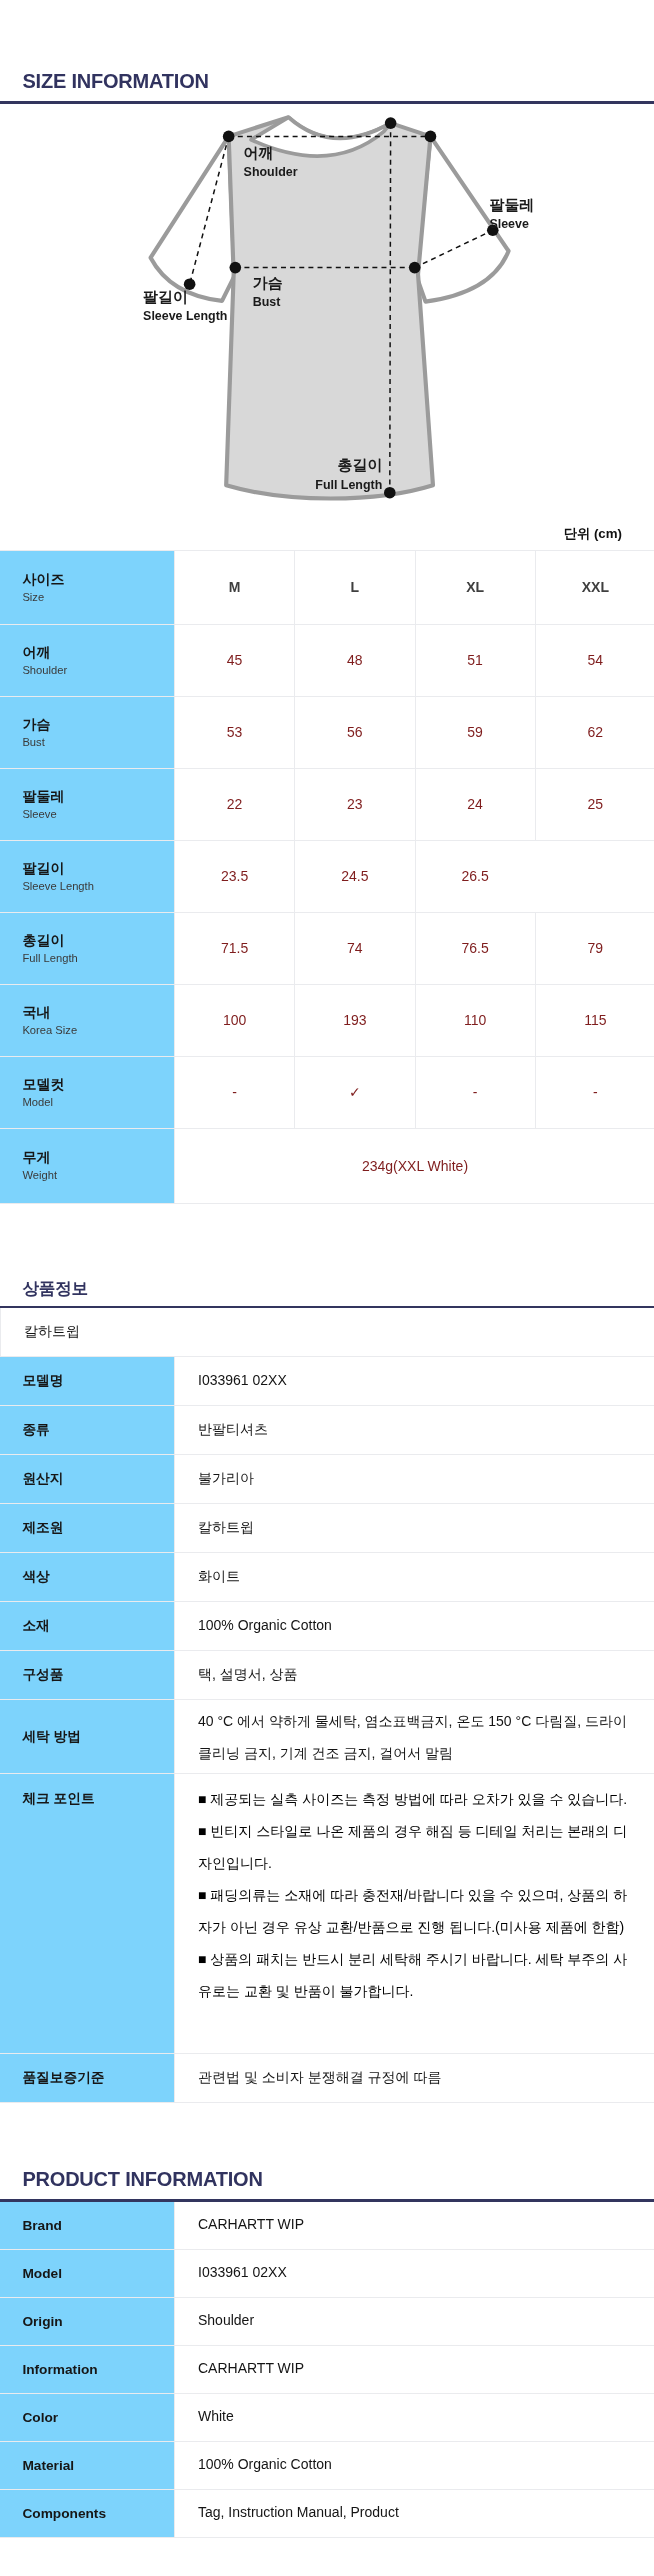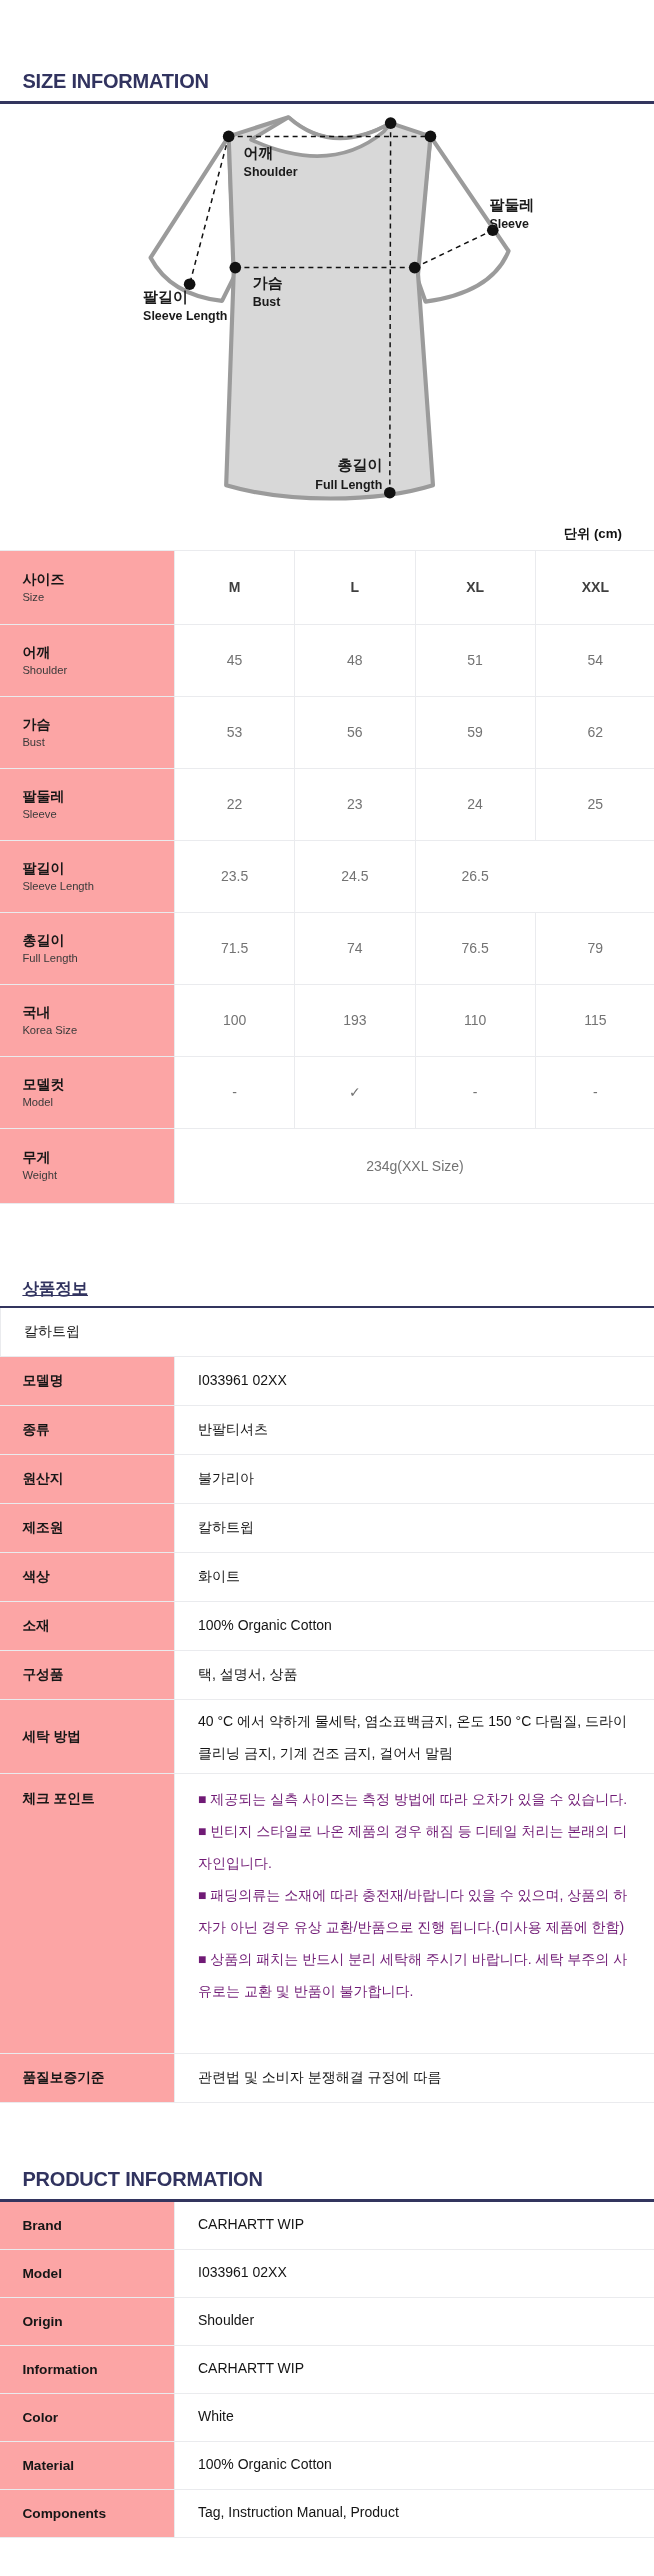--- a/index.html
+++ b/index.html
@@ -2,59 +2,59 @@
 <html style="font-size:13.3px"><head>
 <meta charset="utf-8">
 <style>
   html,body{margin:0;padding:0;background:#ffffff;}
   body{width:655px;font-family:"Liberation Sans","DejaVu Sans",sans-serif;color:#1a1a1a;}
   .page{width:655px;min-height:2576px;background:#fff;position:relative;overflow:hidden;}
 
   
   .sec-title{margin:0 0 0 22.4px;font-weight:bold;color:#31335f;letter-spacing:-0.2px;}
   .sec-title.big{font-size:20px;line-height:23px;}
-  .sec-title.mid{font-size:16.6px;line-height:20px;text-decoration:underline;}
+  .sec-title.mid{font-size:16.6px;line-height:20px;}
   .navy-rule{height:2.5px;background:#33355e;border:none;margin:0;}
   .navy-rule.thin{height:1.7px;}
 
   
   .sect1{padding-top:70px;}
   .sect1 .navy-rule{margin-top:8.3px;}
   .diagram-wrap{position:relative;height:446px;}
   .diagram-svg{position:absolute;left:0;top:0;}
   .unit-label{position:absolute;right:33px;bottom:6.6px;font-size:13.3px;font-weight:bold;color:#111;}
 
   
   .t1{border-top:0.8px solid #eaebee;}
   .t1-row{display:grid;grid-template-columns:174px 1fr 1fr 1fr 1fr;border-bottom:0.8px solid #eaebee;}
   .t1-row.merged{grid-template-columns:174px 1fr;}
   .t1-row.head{height:73px;}
   .t1-row.data{height:71px;}
   .t1-row.weight{height:74px;}
-  .lblcell{background:#fca5a5;padding-left:22.4px;display:flex;flex-direction:column;justify-content:center;}
+  .lblcell{background:#7dd3fc;padding-left:22.4px;display:flex;flex-direction:column;justify-content:center;}
   .lbl-ko{font-size:14px;font-weight:bold;color:#161616;line-height:19px;}
   .lbl-en{font-size:11.2px;color:#3a3a3a;line-height:16px;}
-  .t1 .valcell{display:flex;align-items:center;justify-content:center;border-left:0.8px solid #eaebee;font-size:14px;color:#737373;}
+  .t1 .valcell{display:flex;align-items:center;justify-content:center;border-left:0.8px solid #eaebee;font-size:14px;color:#7f1d1d;}
   .t1 .head .valcell{font-weight:bold;color:#3f3f3f;}
 
   
   .t2{}
   .t2-row{display:grid;grid-template-columns:174px 1fr;border-bottom:0.8px solid #eaebee;}
   .t2-row.simple{height:48px;}
   .t2-row.wash{height:73px;}
   .t2-row.check{height:279px;}
   .t2-row.warranty{height:48px;}
   .t3-row{height:47px;}
   .t2 .lblcell,.t3 .lblcell{justify-content:center;}
   .t2 .lblcell .lbl-ko,.t3 .lblcell .lbl-ko{font-weight:bold;font-size:13.7px;}
   .t2 .valcell,.t3 .valcell{border-left:0.8px solid #eaebee;padding:0 18.3px 0 23px;display:flex;align-items:center;font-size:14px;color:#141414;line-height:21.6px;}
   .t2-row.wash .valcell{line-height:32px;padding-top:1.7px;}
   .t2-row.check .lblcell{justify-content:flex-start;padding-top:15px;}
   .t2-row.check .valcell{display:block;padding-top:9.1px;line-height:32px;}
-  .check-bullet{font-size:14px;color:#701a75;}
+  .check-bullet{font-size:14px;color:#000000;}
 
   
   .sect2{margin-top:75px;}
   .sect2 .navy-rule{margin-top:7.5px;}
   .sect3{margin-top:65px;}
   .sect3 .navy-rule{margin-top:8.3px;}
   .bottom-pad{height:58px;}
 </style>
 </head>
 <body>
@@ -197,21 +197,21 @@
         <div class="valcell">✓</div>
         <div class="valcell">-</div>
         <div class="valcell">-</div>
       </div>
 
       <div class="t1-row merged weight">
         <div class="lblcell">
           <span class="lbl-ko">무게</span>
           <span class="lbl-en">Weight</span>
         </div>
-        <div class="valcell">234g(XXL Size)</div>
+        <div class="valcell">234g(XXL White)</div>
       </div>
     </div>
   </div>
 
   <div class="sect2">
     <h2 class="sec-title mid">상품정보</h2>
     <div class="navy-rule thin"></div>
 
     <div class="t2">
       <div class="t2-row simple">

